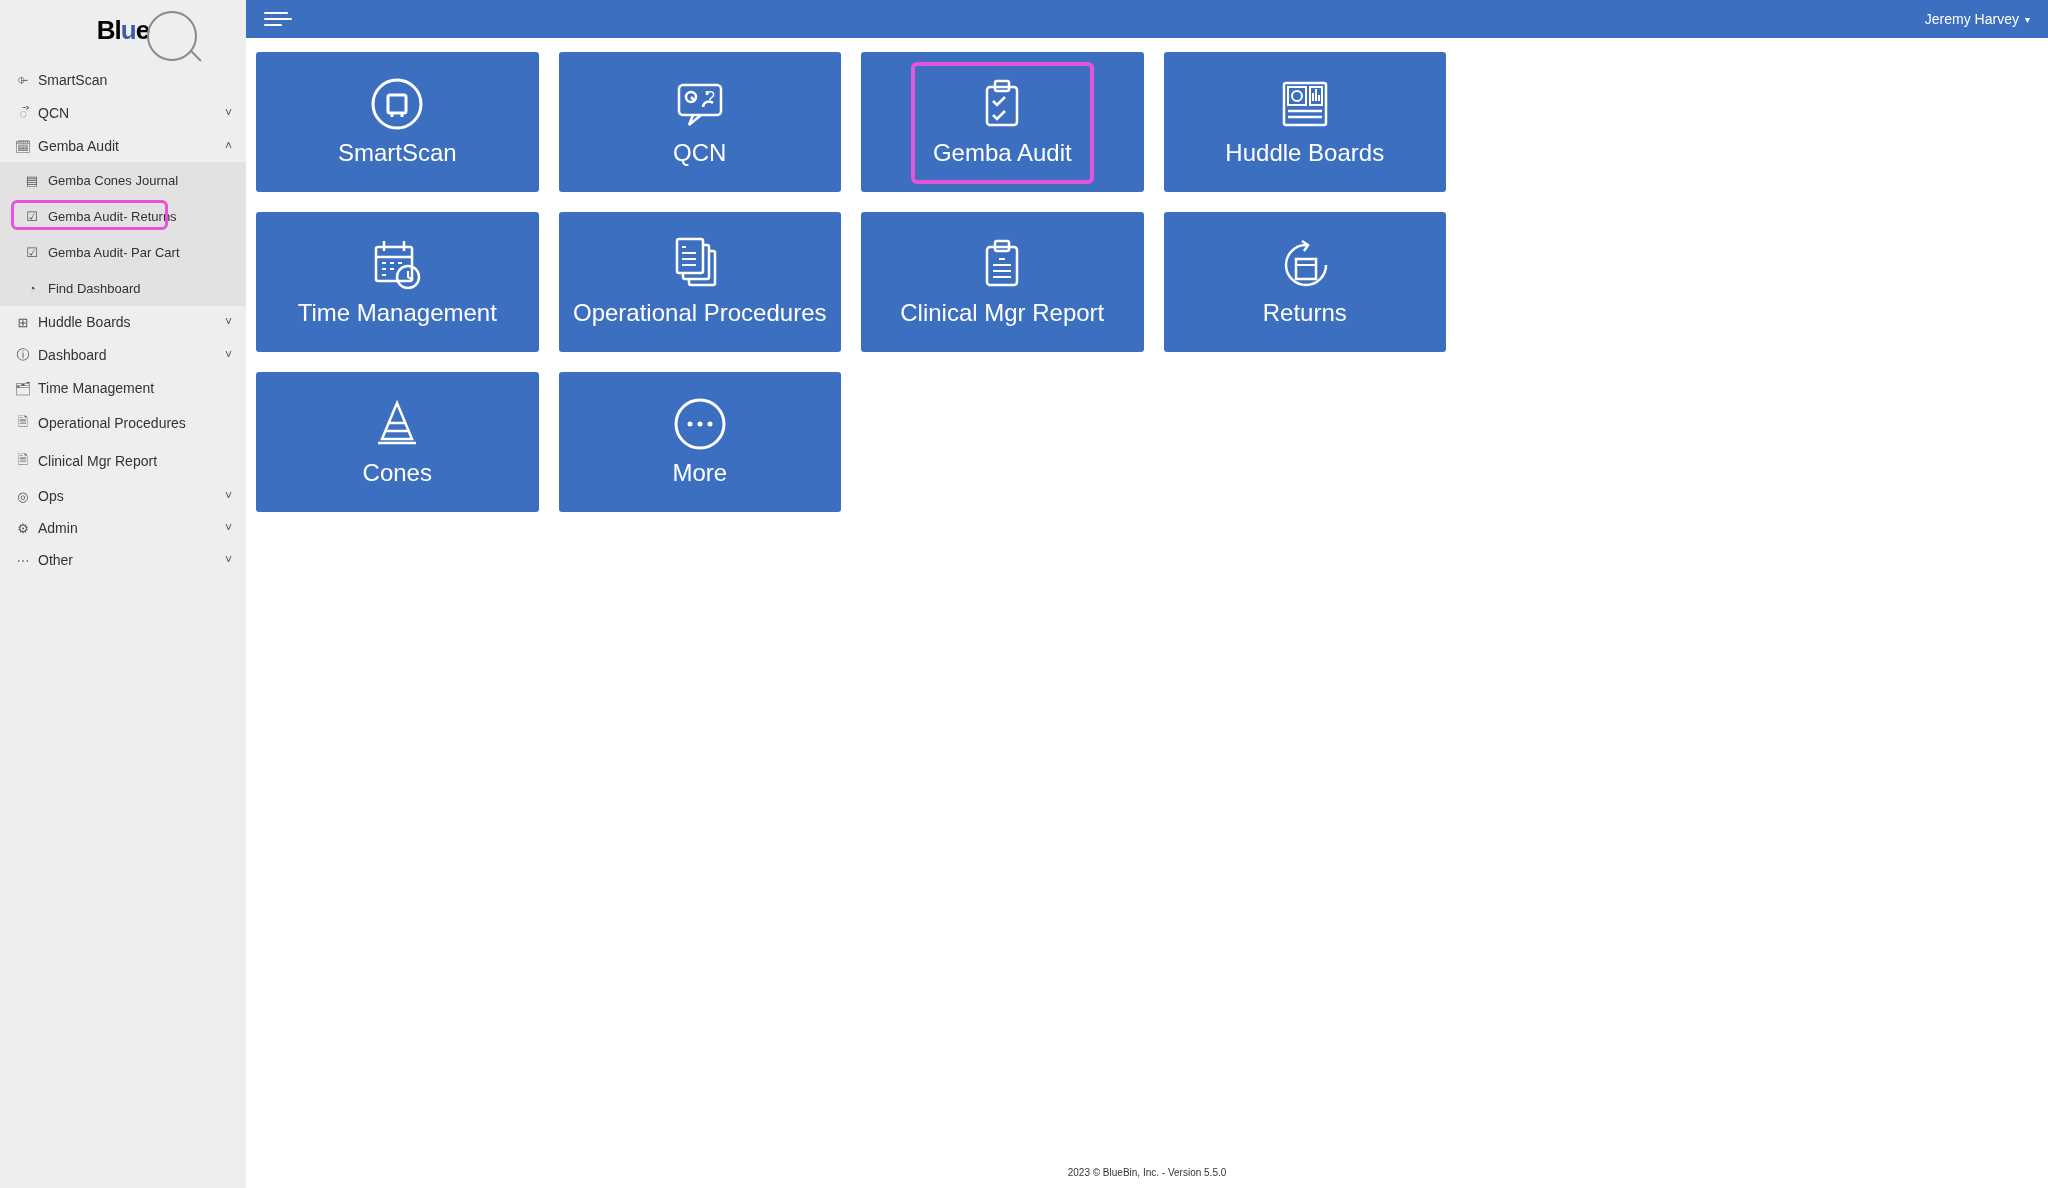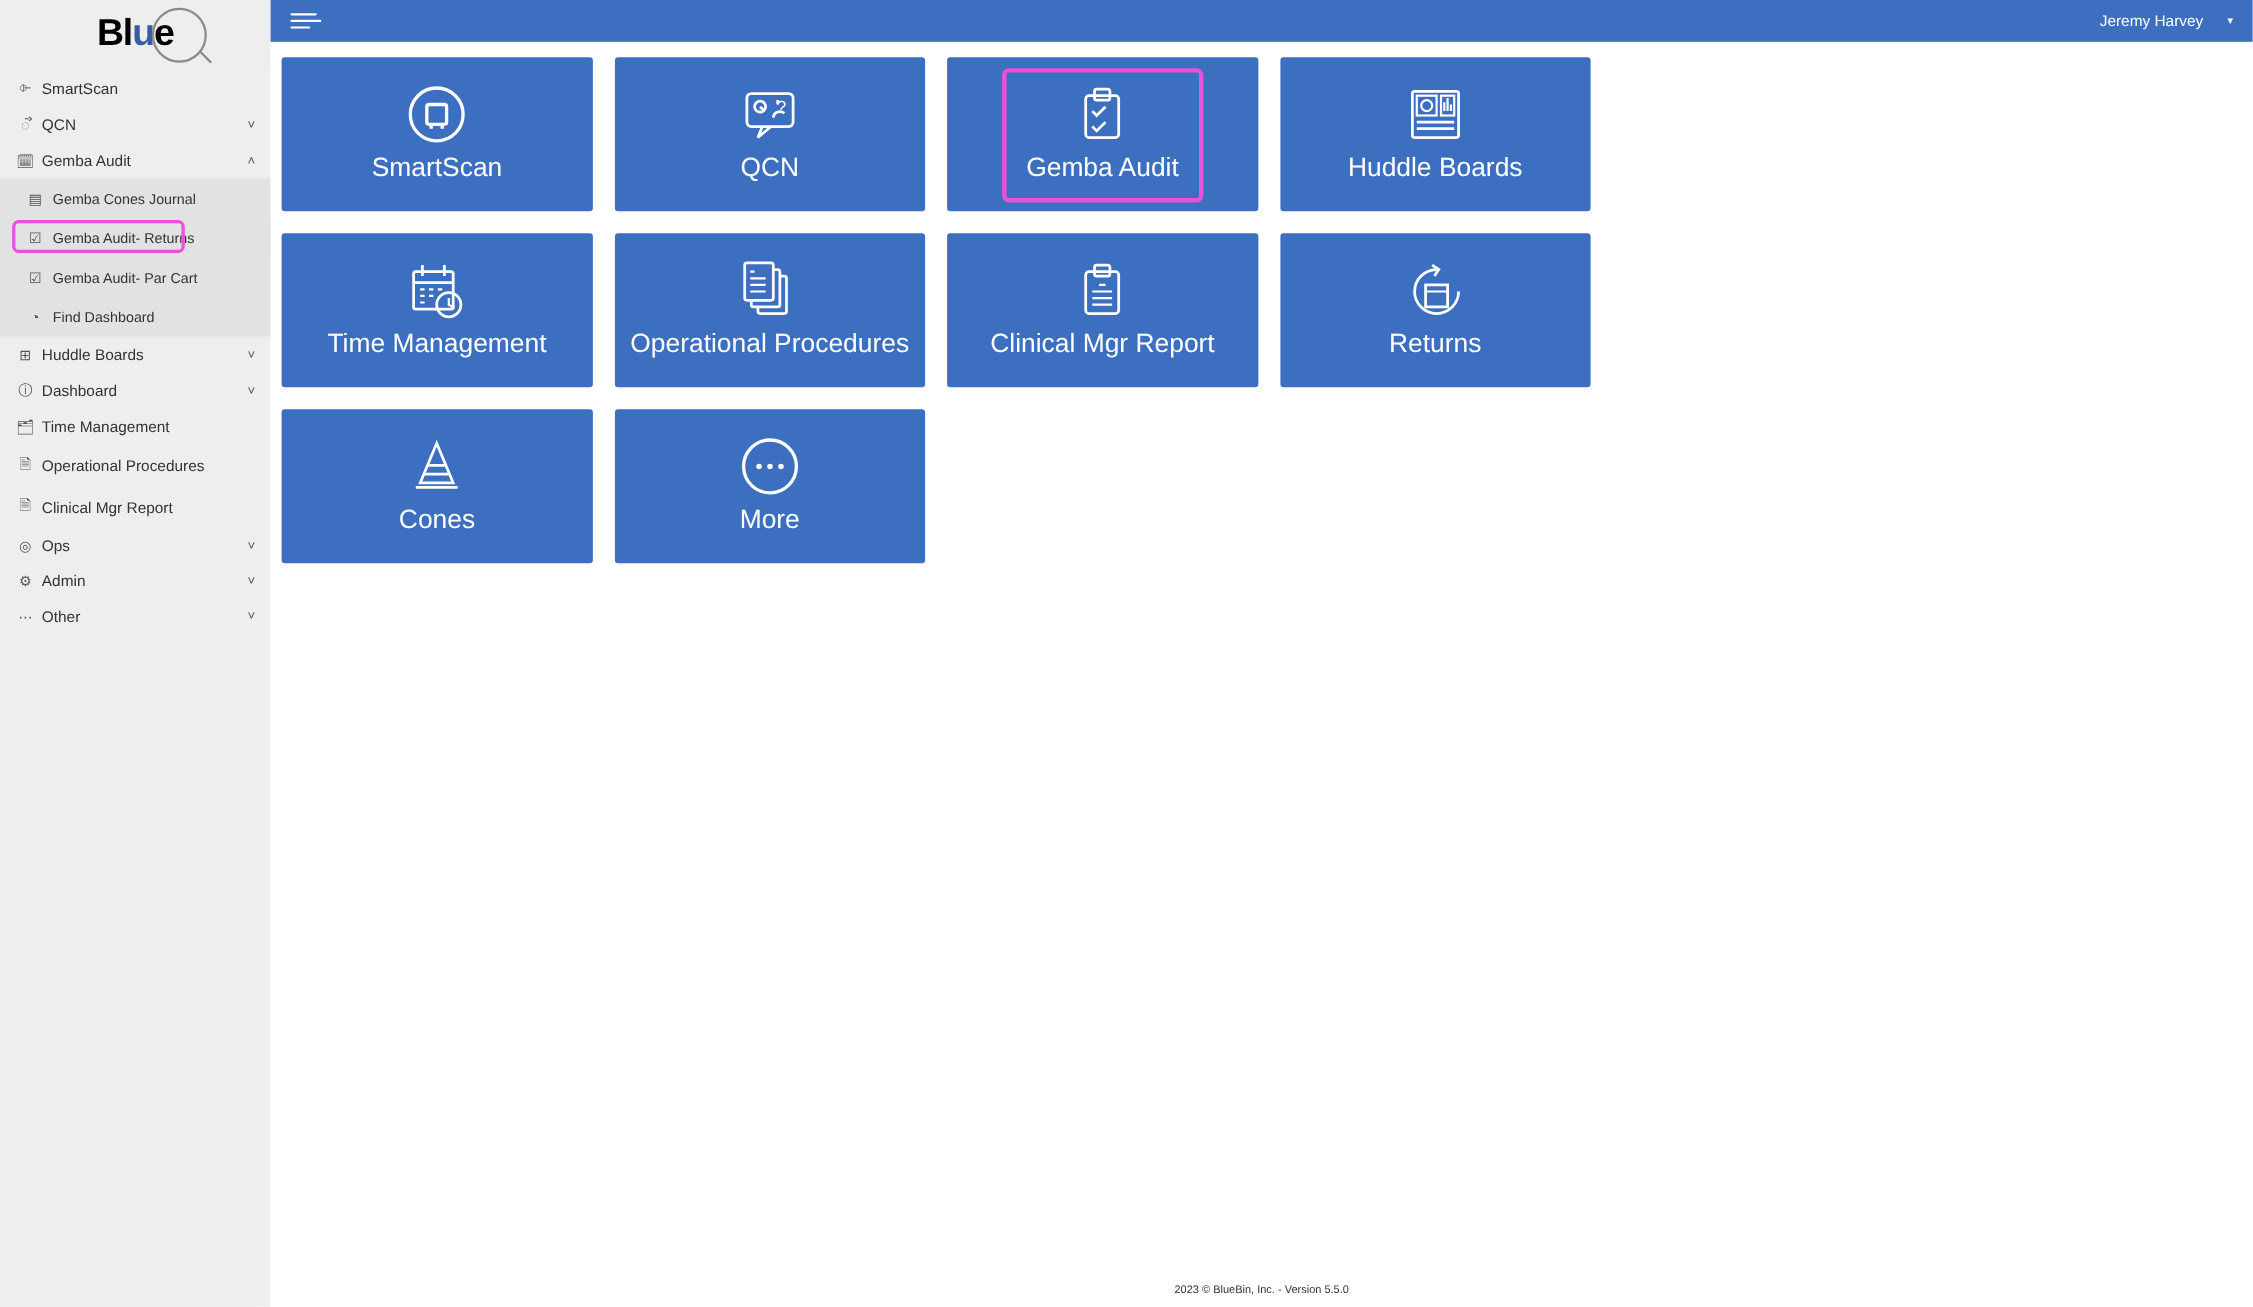--- a/index.html
+++ b/index.html
@@ -21,21 +21,21 @@
     flex-shrink: 0;
   }
   .logo-wrap {
     height: 60px;
     display: flex;
     align-items: center;
     justify-content: center;
     background: #eeeeee;
   }
   .logo-text {
-    font-size: 34px;
+    font-size: 26px;
     font-weight: 800;
     color: #000;
     letter-spacing: -1px;
     position: relative;
   }
   .logo-u {
     display: inline-block;
     color: #345ea8;
     font-weight: 900;
     position: relative;
@@ -104,21 +104,21 @@
   }
   .hamburger {
     display:flex; flex-direction:column; gap:4px; cursor:pointer;
   }
   .hamburger span{
     display:block;height:2px;background:#fff;border-radius:1px;
   }
   .hamburger span:nth-child(1){width:24px;}
   .hamburger span:nth-child(2){width:28px;}
   .hamburger span:nth-child(3){width:18px;}
-  .user { margin-left:auto; font-size:14px; display:flex; align-items:center; gap:22px; cursor:pointer;}
+  .user { margin-left:auto; font-size:14px; display:flex; align-items:center; gap:6px; cursor:pointer;}
   .user .caret{font-size:10px;}
   .tiles-wrap{
     flex:1;
     overflow:auto;
     padding: 14px 10px 0 10px;
   }
   .tiles {
     display:grid;
     grid-template-columns: repeat(4, 1fr);
     gap: 20px;

